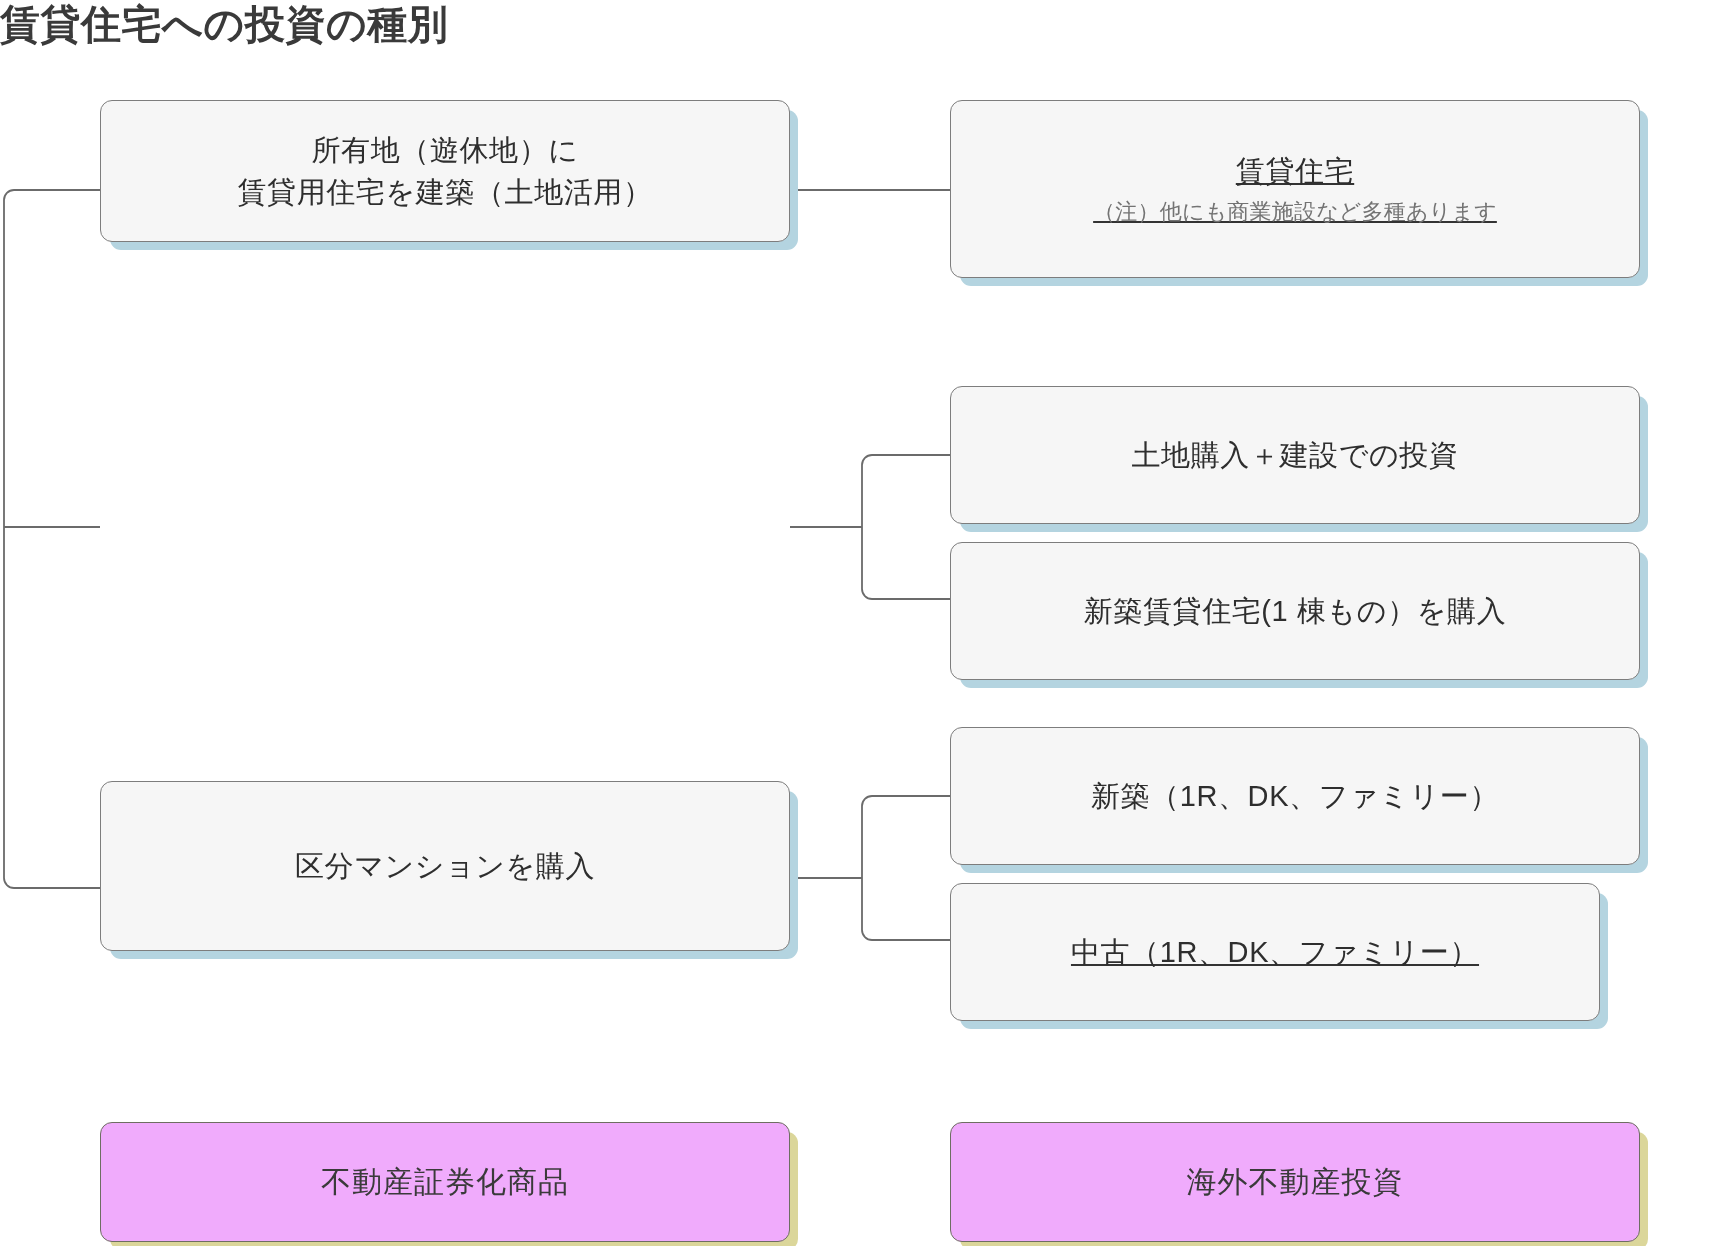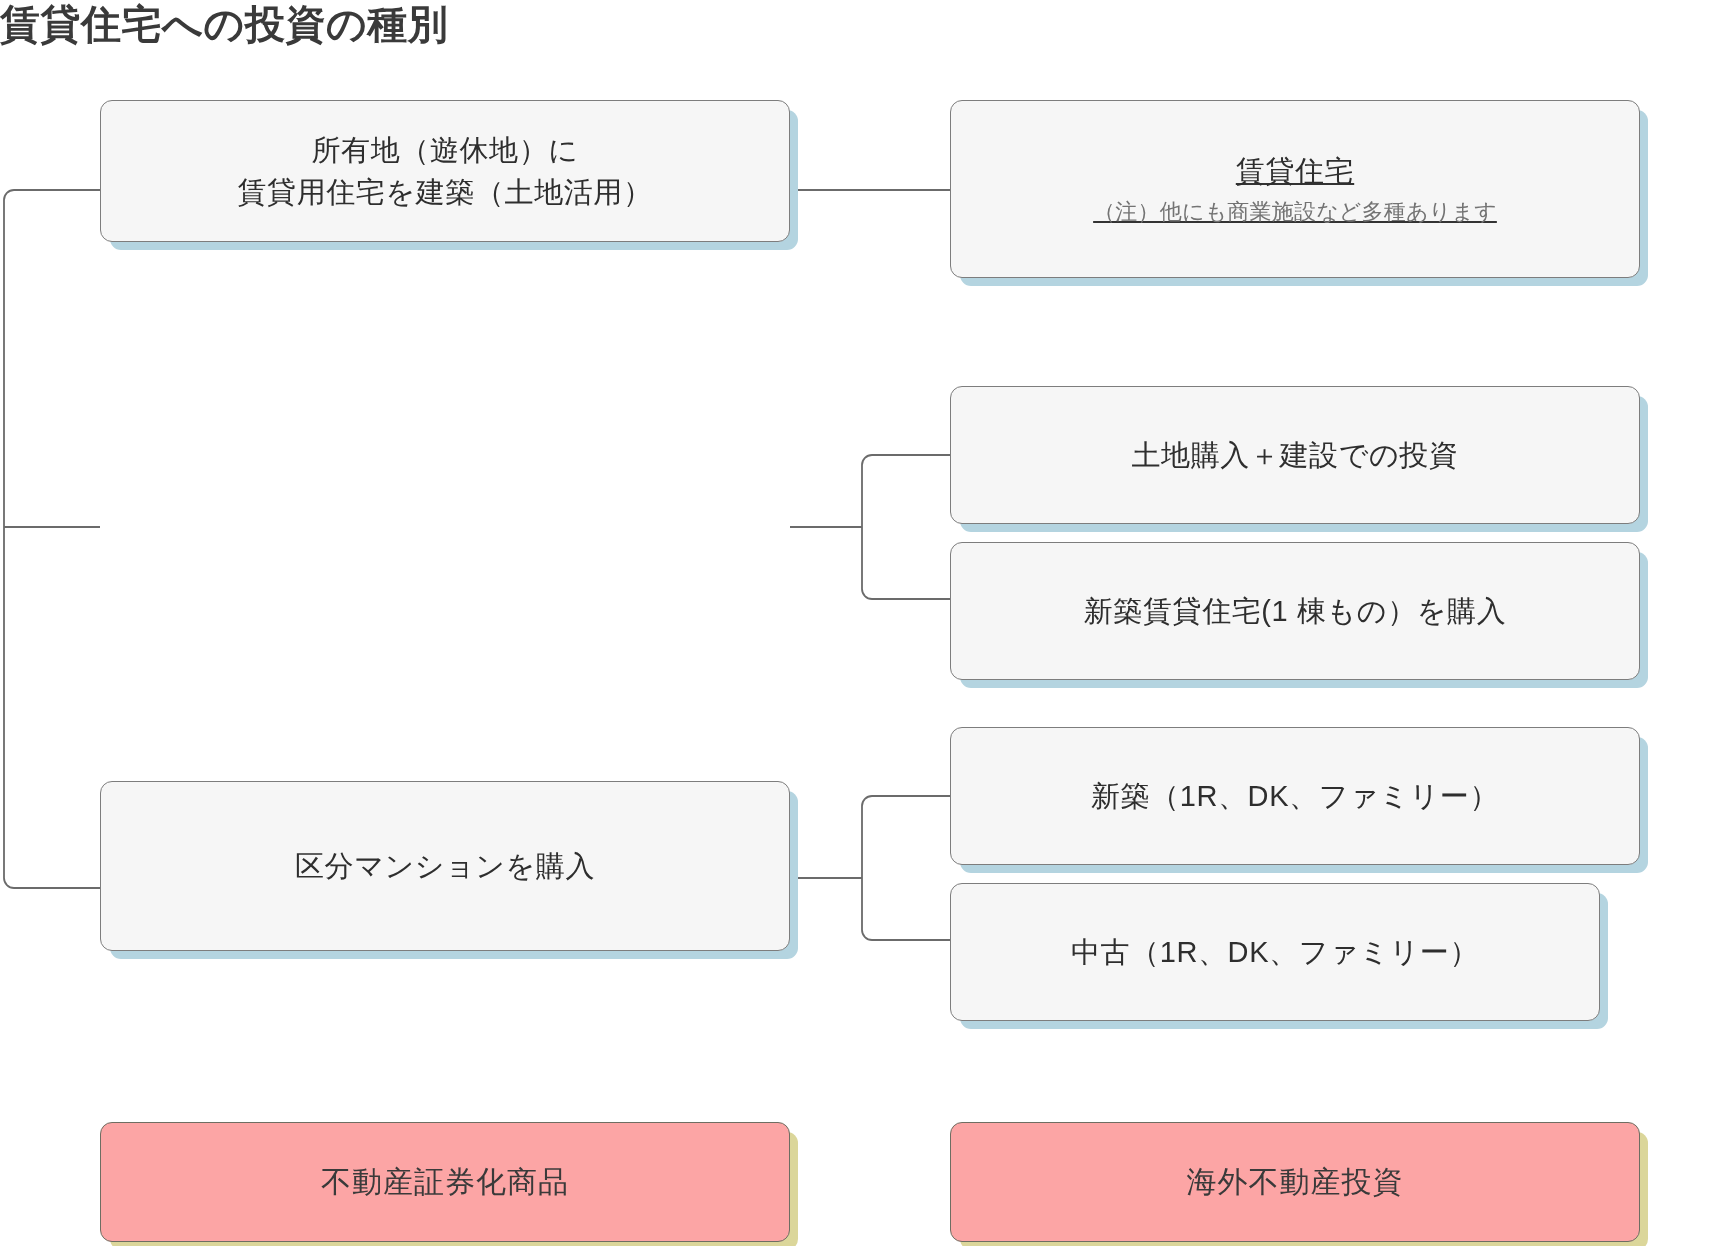--- a/index.html
+++ b/index.html
@@ -48,21 +48,21 @@
     align-items: center;
     justify-content: center;
     text-align: center;
     line-height: 1.45;
   }
   .node.blue {
     background: #f6f6f6;
     box-shadow: 9px 9px 0 -1px #b4d4e0;
   }
   .node.yellow {
-    background: #fca5a5;
+    background: #f0abfc;
     border-color: #6e6e62;
     box-shadow: 9px 9px 0 -1px #dbd69a;
   }
   .node .ln {
     display: block;
     white-space: nowrap;
   }
   .ln-main {
     font-size: 29px;
     color: #2e2e2e;
@@ -128,21 +128,21 @@
   </div>
 
   <div class="node blue" style="left:950px; top:542px; width:690px; height:138px;">
     <span class="ln ln-main">新築賃貸住宅(1 棟もの）を購入</span>
   </div>
 
   <div class="node blue" style="left:950px; top:727px; width:690px; height:138px;">
     <span class="ln ln-main">新築（1R、DK、ファミリー）</span>
   </div>
 
-  <div class="node blue" style="left:950px; top:883px; width:650px; height:138px;">
+  <div class="node blue" style="left:950px; top:883px; width:650px; height:138px;text-decoration:underline;">
     <span class="ln ln-main">中古（1R、DK、ファミリー）</span>
   </div>
 
   <div class="node yellow" style="left:100px; top:1122px; width:690px; height:120px;">
     <span class="ln ln-bottom">不動産証券化商品</span>
   </div>
 
   <div class="node yellow" style="left:950px; top:1122px; width:690px; height:120px;">
     <span class="ln ln-bottom">海外不動産投資</span>
   </div>

